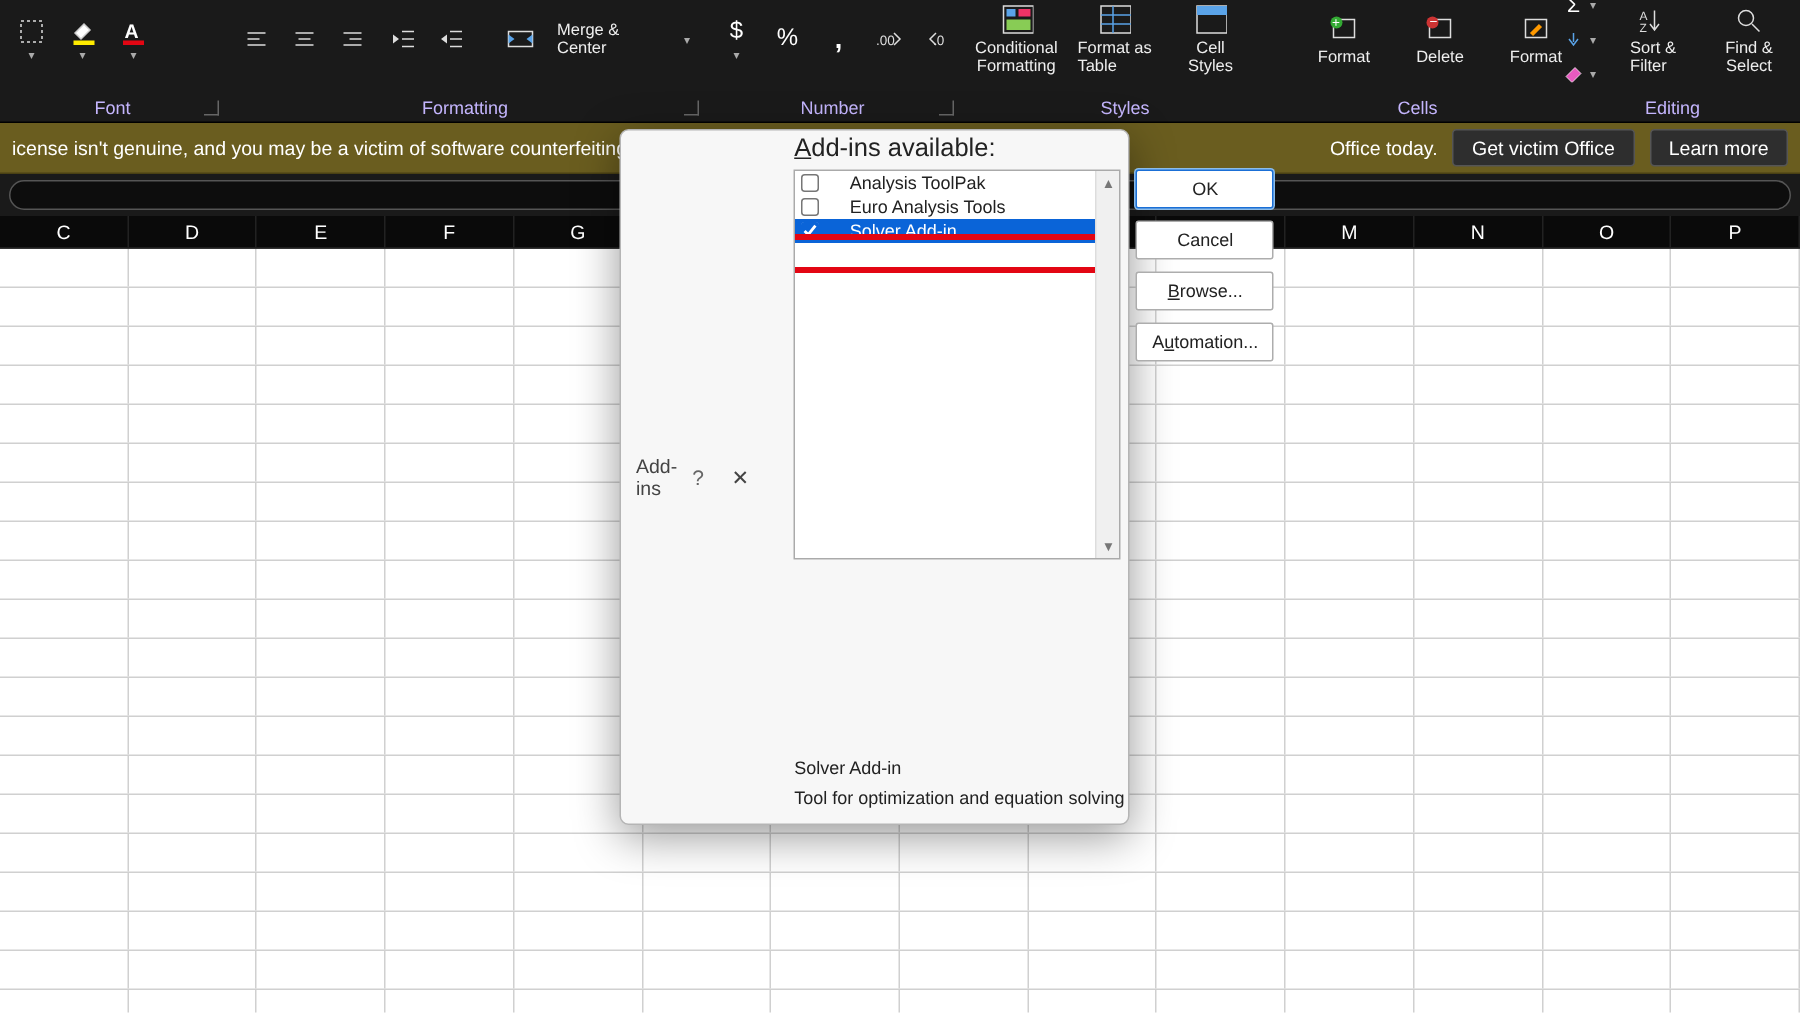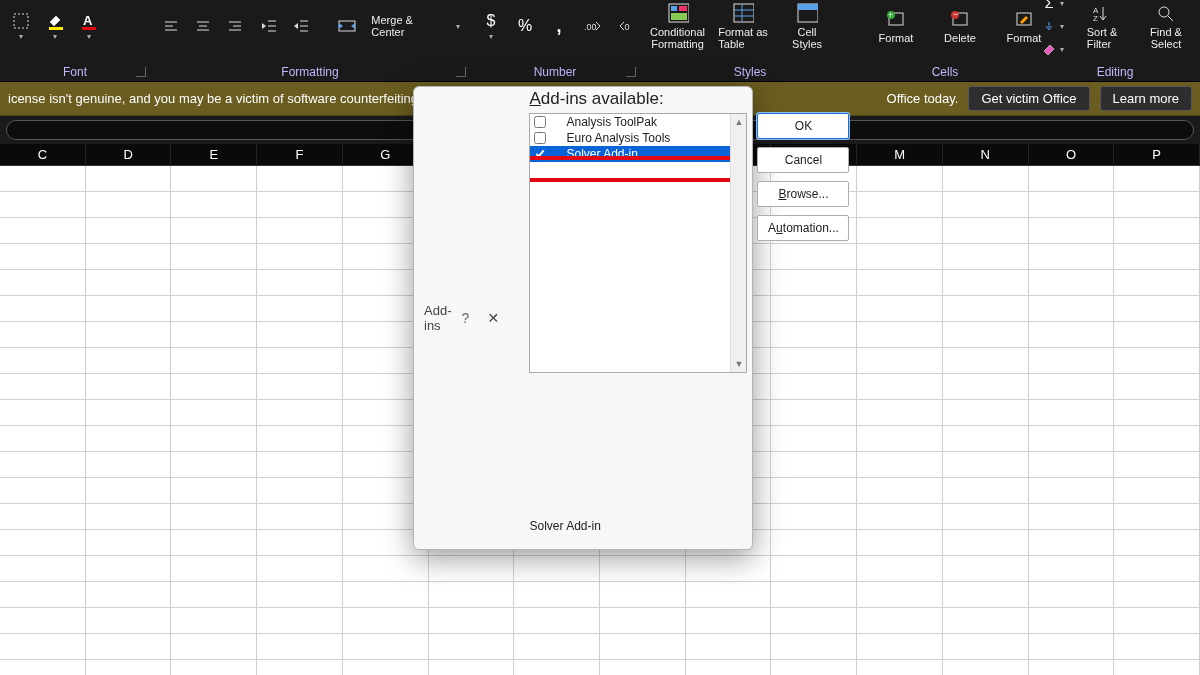--- a/index.html
+++ b/index.html
@@ -831,16 +831,17 @@
         </div>
         <div class="btncol">
           <button class="dlgbtn primary">OK</button>
           <button class="dlgbtn">Cancel</button>
           <button class="dlgbtn"><span style="text-decoration:underline">B</span><span></span>rowse...</button>
           <button class="dlgbtn">A<span style="text-decoration:underline">u</span>tomation...</button>
         </div>
       </div>
       <div class="desc">
         <div class="desc-title">Solver Add-in</div>
+        <div class="desc-text">Tool for optimization and equation solving</div>
       </div>
     </div>
   </div>
 </div>
 
 </body></html>

